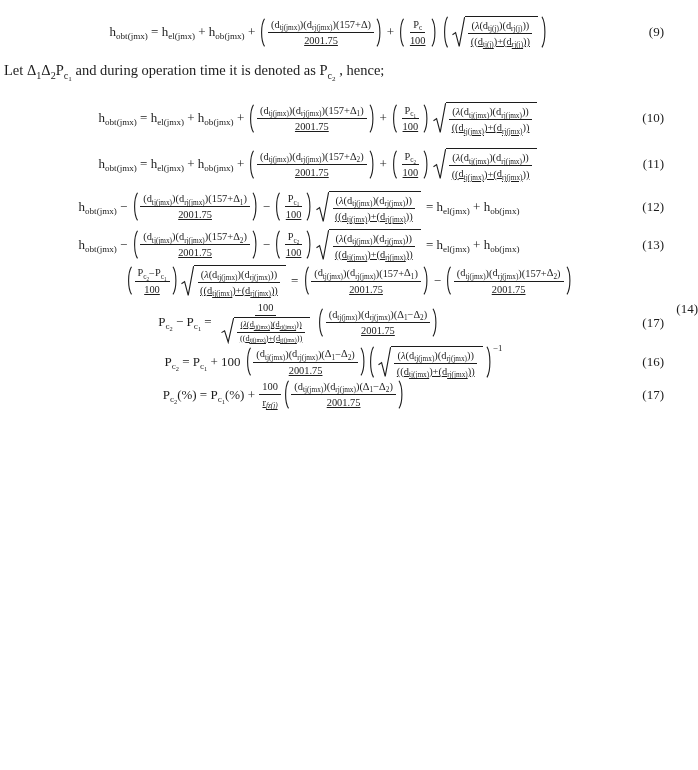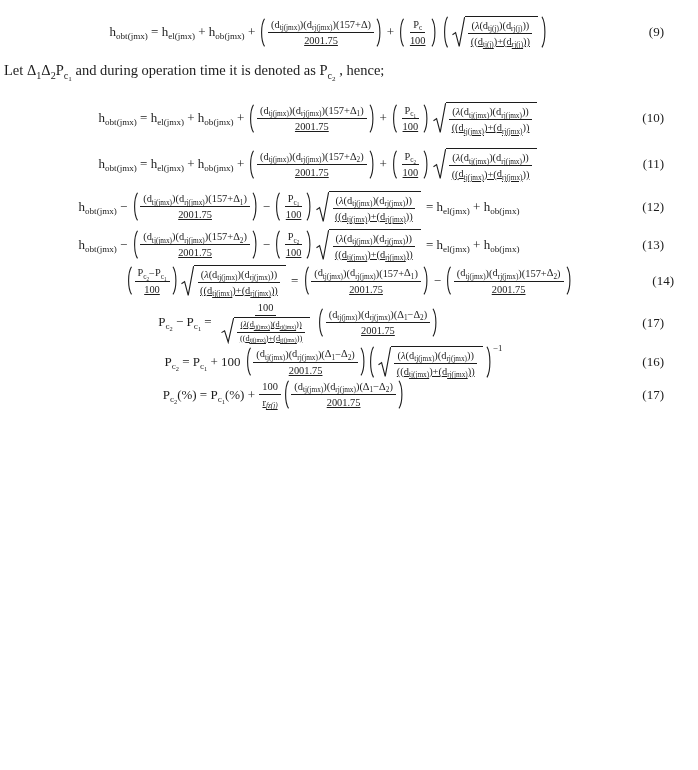--- a/index.html
+++ b/index.html
@@ -11,21 +11,21 @@
            padding:0 40px;}
   .eq-body{display:flex;align-items:center;font-size:13px;line-height:1.25;white-space:pre;}
   .eq-body *{flex-shrink:0;}
   .eq-num{position:absolute;right:34px;top:50%;transform:translateY(-50%);font-size:13px;}
   .e9{margin:6px 0 8px;}  .e9  .eq-body{margin-right:40px;}
   .para{margin:2px 0 8px;padding:0 4px;font-size:14.5px;line-height:29px;text-align:justify;}
   .e10{margin:14px 0 14px;} .e10 .eq-body{margin-right:60px;}
   .e11{margin:0 0 10px;}    .e11 .eq-body{margin-right:60px;}
   .e12{margin:0 0 6px;}     .e12 .eq-body{margin-right:100px;}
   .e13{margin:0 0 4px;}     .e13 .eq-body{margin-right:100px;}
-  .e14{margin:0 0 4px;padding:0 8px;} .e14 .eq-num{right:24px;}
+  .e14{margin:0 0 4px;padding:0 8px;} .e14 .eq-num{right:0;margin-top:28px;}
   .e15{margin:0 0 2px;}     .e15 .eq-body{margin-right:100px;}
   .e16{margin:0 0 2px;}     .e16 .eq-body{margin-right:30px;}
   .e17{margin:0;}           .e17 .eq-body{margin-right:130px;}
   
   .mt{white-space:pre;}
   .mi{font-style:italic;}
   .mpair{display:inline-flex;align-items:baseline;}
   .msub{font-size:0.70em;position:relative;top:0.33em;display:inline-flex;align-items:baseline;}
   .mfrac{display:inline-flex;flex-direction:column;align-items:center;font-size:0.80em;
          margin:0 1px;vertical-align:middle;}

